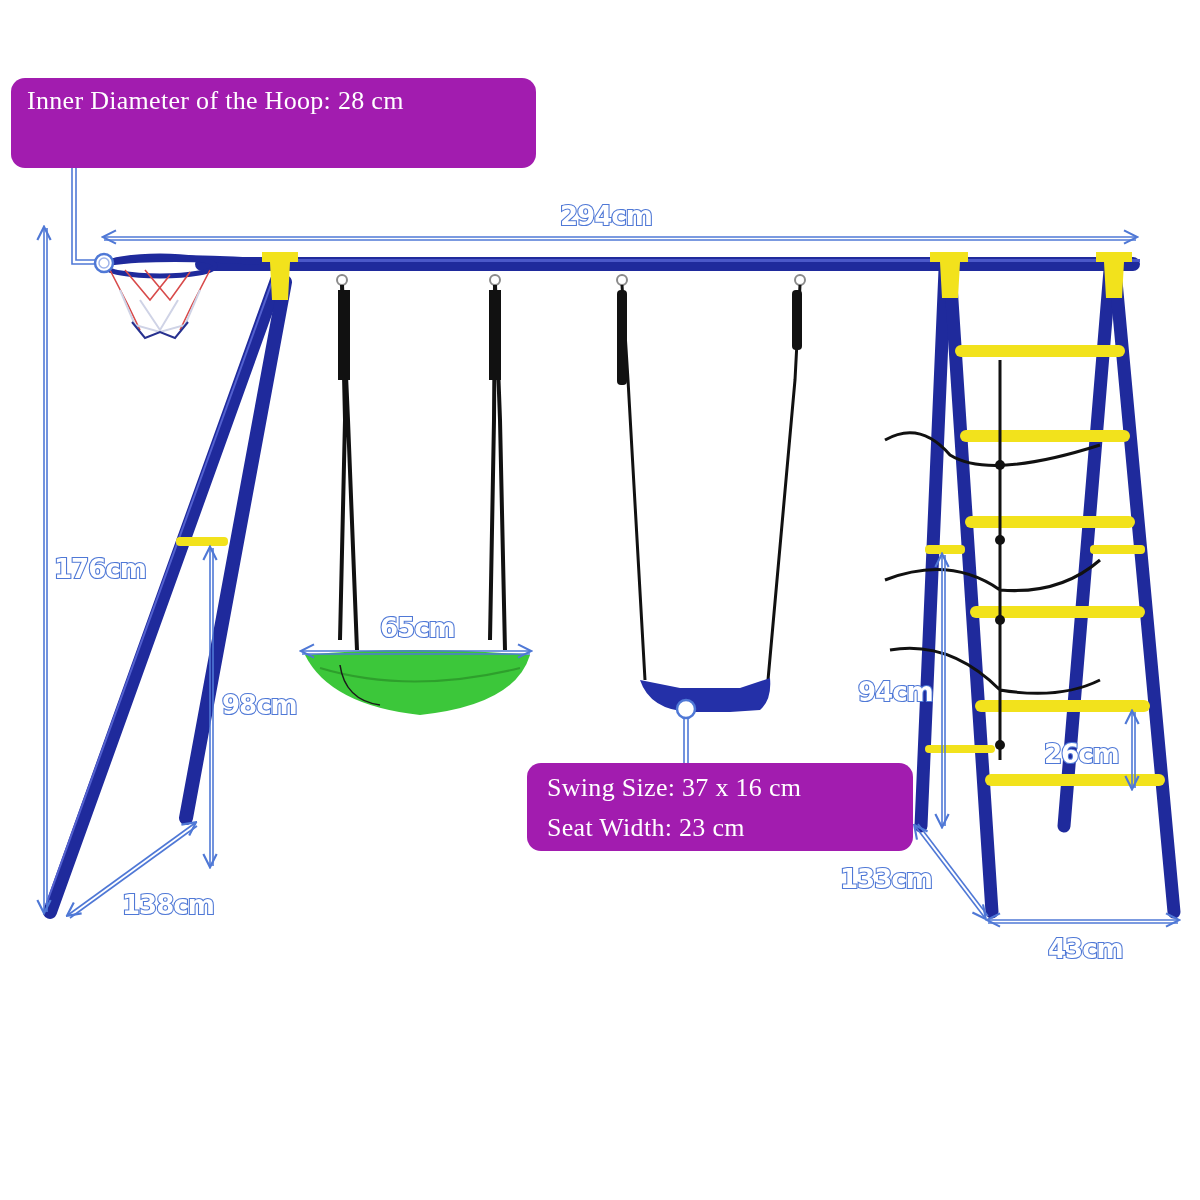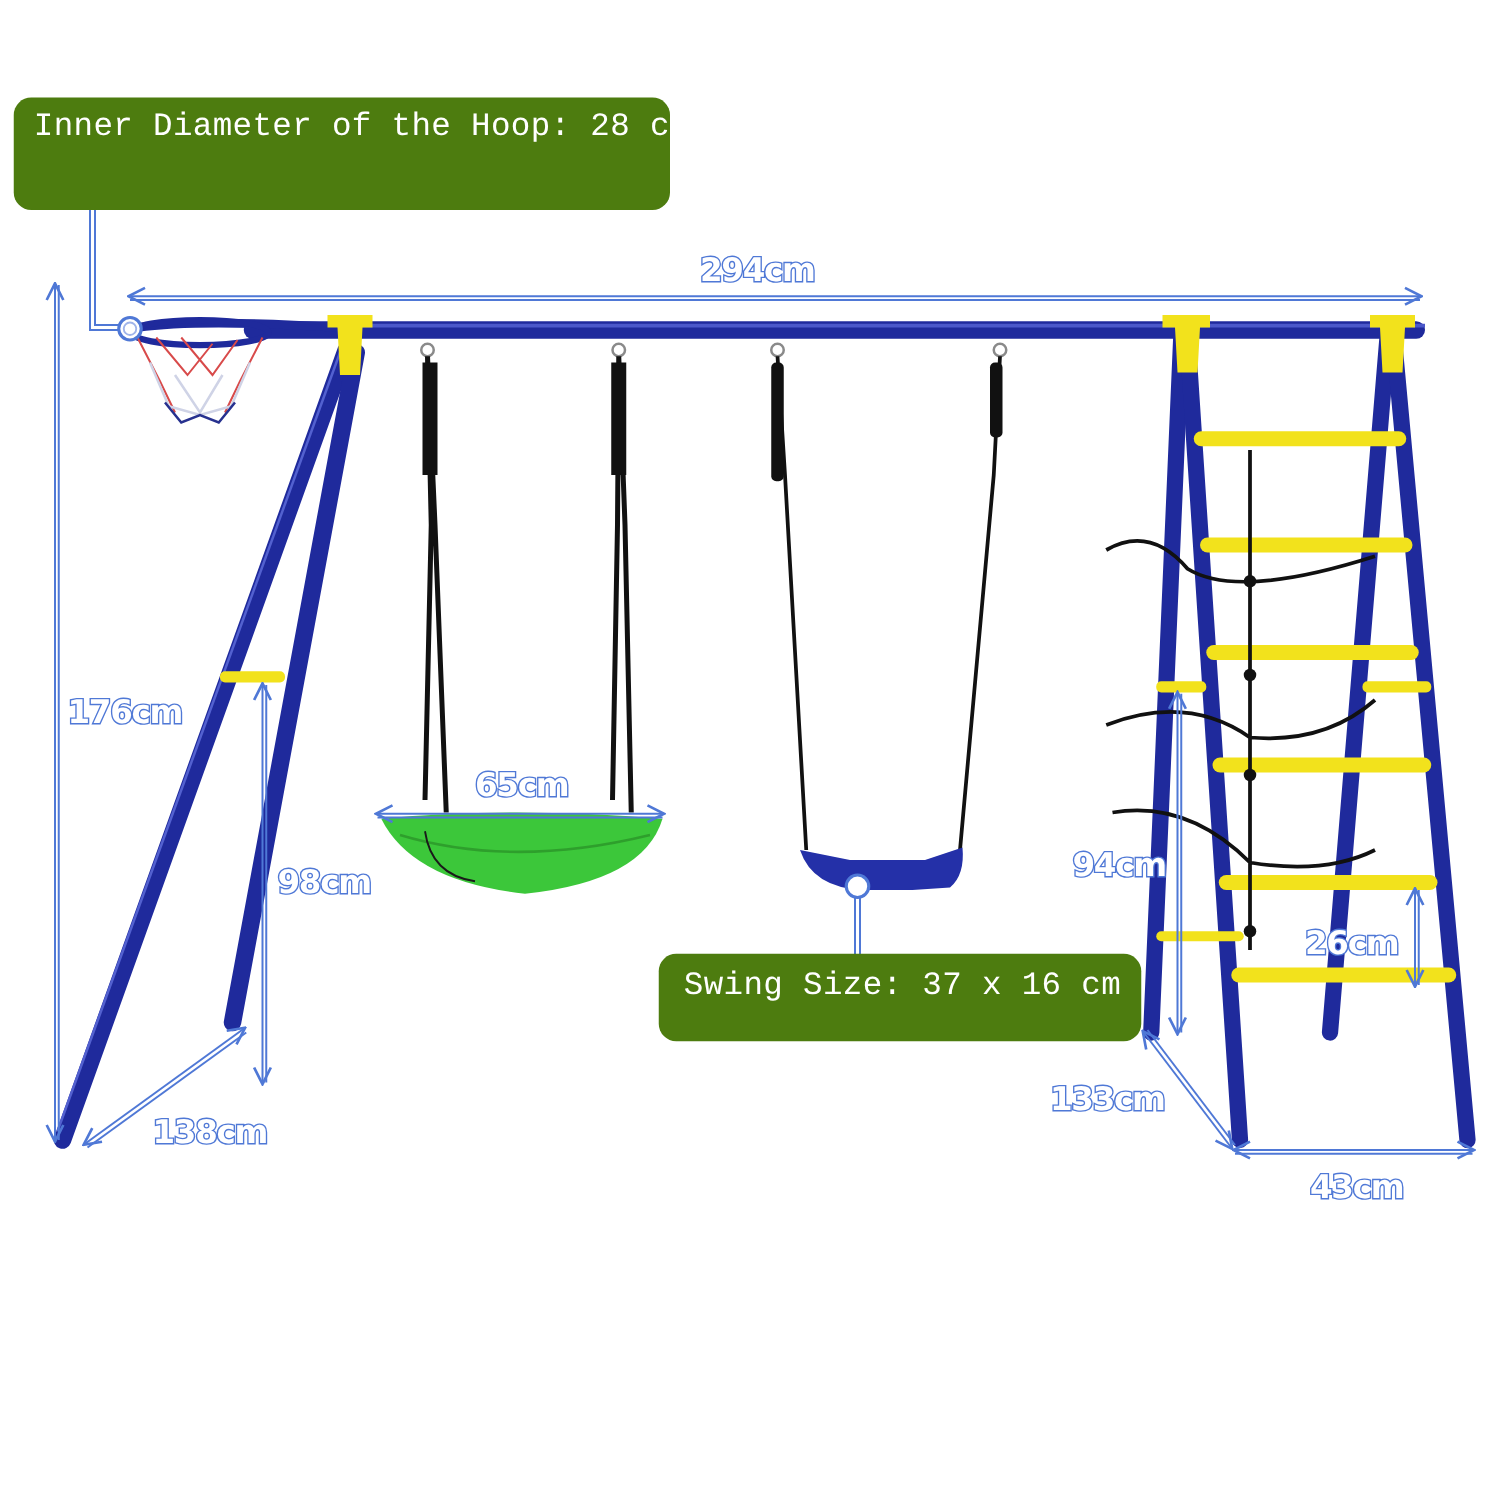--- a/index.html
+++ b/index.html
@@ -1,23 +1,23 @@
 <!DOCTYPE html>
 <html><head>
   <meta charset="utf-8">
   <style>
     html, body { margin: 0; padding: 0; background: #ffffff; }
     body { width: 1200px; height: 1200px; position: relative; overflow: hidden; font-family: "DejaVu Sans", sans-serif; }
     #stage { position: absolute; left: 0; top: 0; width: 1200px; height: 1200px; }
     .callout {
       position: absolute;
-      background: #4d7c0f;
+      background: #a21caf;
       color: #ffffff;
       border-radius: 14px;
-      font-family: Liberation Mono, monospace;
+      font-family: Liberation Serif, serif;
       font-size: 26px;
       line-height: 46px;
       letter-spacing: 0.3px;
       padding: 0 16px;
       box-sizing: border-box;
       white-space: nowrap;
     }
     .callout div { display: block; }
     .dim {
       font-family: "DejaVu Sans", sans-serif;
@@ -163,16 +163,17 @@
     <text class="dim" x="1044" y="763">26cm</text>
     <text class="dim" x="840" y="888">133cm</text>
     <text class="dim" x="1048" y="958">43cm</text>
   </svg>
 
   
   <div class="callout" style="left:11px; top:78px; width:525px; height:90px; padding-top:0;">
     <div>Inner Diameter of the Hoop: 28 cm</div>
   </div>
 
-  <div class="callout" style="left:527px; top:763px; width:386px; height:70px; padding-left:20px;">
+  <div class="callout" style="left:527px; top:763px; width:386px; height:88px; padding-left:20px;">
     <div style="padding-top:2px;">Swing Size: 37 x 16 cm</div>
+    <div style="margin-top:-6px;">Seat Width: 23 cm</div>
   </div>
 </div>
 
 </body></html>

